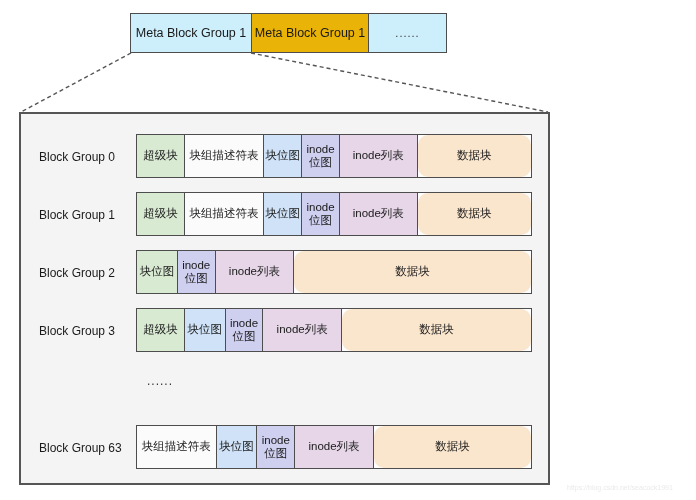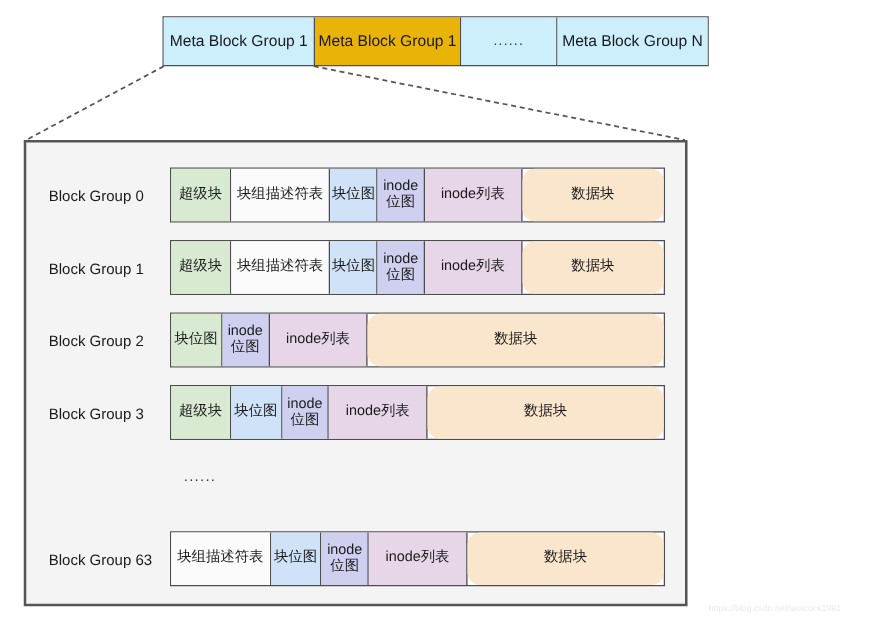--- a/index.html
+++ b/index.html
@@ -129,21 +129,20 @@
     font-family: "Liberation Sans", "DejaVu Sans", sans-serif;
   }
 </style>
 </head>
 <body>
 
 <div id="meta-strip">
     <div class="meta-cell" style="width: 121px; background: rgb(205, 238, 251);">Meta Block Group 1</div>
     <div class="meta-cell" style="width: 117px; background: #eab308;">Meta Block Group 1</div>
     <div class="meta-cell ellipsis ellipsis" style="width: 77px; background: rgb(205, 238, 251);">......</div>
-    <div class="meta-cell" style="width: 120px; background: rgb(205, 238, 251);">Meta Block Group N</div>
   </div>
 
 <svg id="connector">
   <line x1="131" y1="53" x2="21" y2="112" stroke="#555555" stroke-width="1.4" stroke-dasharray="4,3"></line>
   <line x1="251" y1="53" x2="548" y2="112" stroke="#555555" stroke-width="1.4" stroke-dasharray="4,3"></line>
 </svg>
 
 <div id="detail-panel">
   <div id="dots-row">......</div>
 <div class="bg-row" style="top: 20px; width: 100%;">

